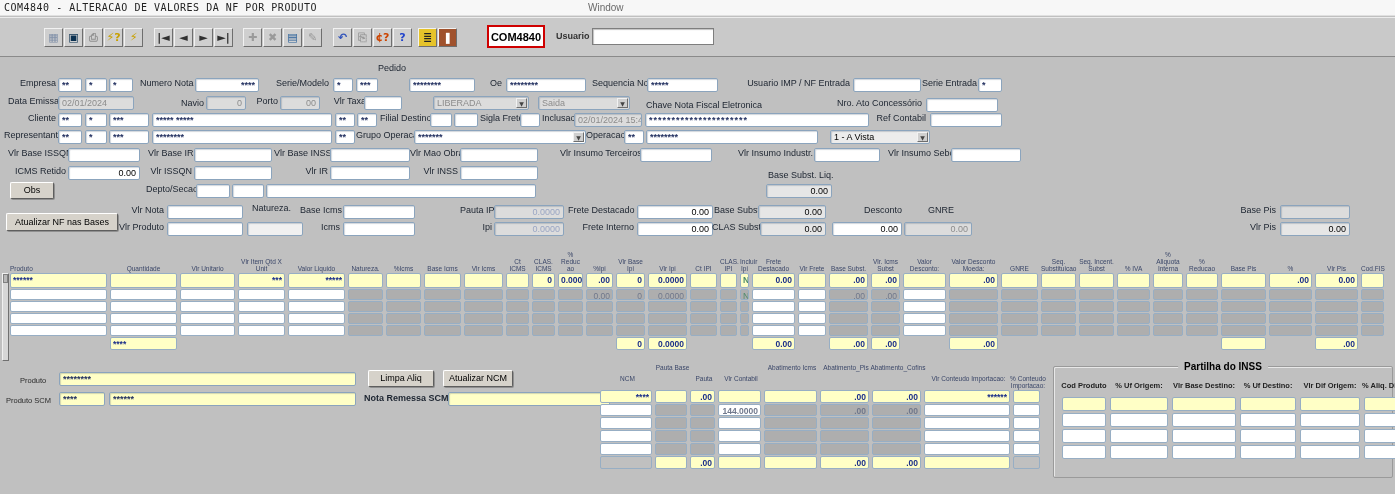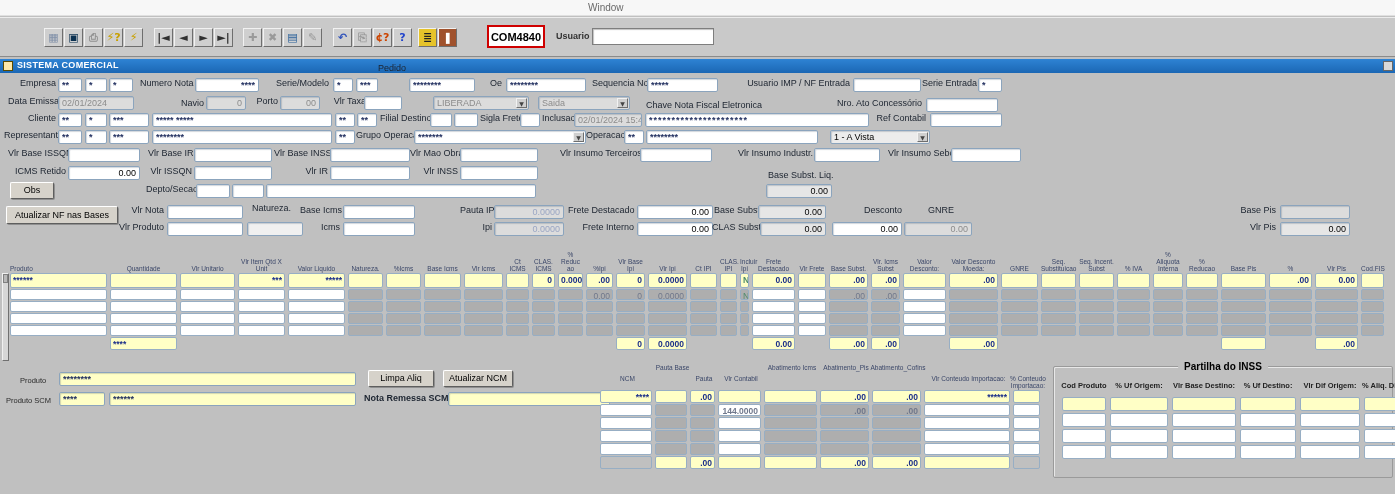--- a/index.html
+++ b/index.html
@@ -83,20 +83,21 @@
   .p-c.cy { background:#ffffc6; }
 
   .small-lbl { position:absolute; font:7.5px "Liberation Sans",sans-serif; color:#2a2a2a; white-space:nowrap; }
 </style>
 </head>
 <body>
 
 <div id="stage">
 
   <div id="titlebar">
+    <span id="wintitle">COM4840 - ALTERACAO DE VALORES DA NF POR PRODUTO</span>
     <span id="winmenu">Window</span>
   </div>
 
   <div id="toolbar">
     <div class="tgroup" id="tg0" style="left:44px">
         <div class="tbtn" style="color: rgb(128, 144, 168); background: rgb(207, 207, 207);">▦</div>
         <div class="tbtn" style="color: rgb(10, 48, 80); background: rgb(207, 207, 207);">▣</div>
         <div class="tbtn" style="color: rgb(144, 144, 144); background: rgb(207, 207, 207);">⎙</div>
         <div class="tbtn" style="color: rgb(200, 160, 0); background: rgb(207, 207, 207);">⚡?</div>
         <div class="tbtn" style="color: rgb(200, 160, 0); background: rgb(207, 207, 207);">⚡</div>
@@ -121,25 +122,20 @@
       </div>
     <div class="tgroup" id="tg4" style="left:418px">
         <div class="tbtn" style="color: rgb(34, 34, 34); background: rgb(230, 195, 42);">≣</div>
         <div class="tbtn" style="color: rgb(255, 255, 255); background: rgb(160, 82, 45);">❚</div>
       </div>
     <div id="modcode">COM4840</div>
     <span id="usuario-lbl">Usuario</span>
     <div id="usuario-fld"></div>
   </div>
 
-  <div id="bluebar">
-    <span class="bicon" style="left:3px"></span>
-    <span class="ttl">SISTEMA COMERCIAL</span>
-    <span class="bicon right" style="left:1383px"></span>
-  </div>
 
   <span class="lbl r" style="left:8px;top:78px;width:48px">Empresa</span>
   <div class="fld" style="left:58px;top:78px;width:24px">**</div>
   <div class="fld" style="left:85px;top:78px;width:22px">*</div>
   <div class="fld" style="left:109px;top:78px;width:24px">*</div>
   <span class="lbl r" style="left:140px;top:78px;width:52px">Numero Nota</span>
   <div class="fld" style="left:195px;top:78px;width:64px;text-align:right">****</div>
   <span class="lbl r" style="left:276px;top:78px;width:52px">Serie/Modelo</span>
   <div class="fld" style="left:333px;top:78px;width:20px">*</div>
   <div class="fld" style="left:356px;top:78px;width:22px">***</div>
@@ -224,21 +220,21 @@
   <div class="fld" style="left:460px;top:166px;width:78px"></div>
   <span class="lbl" style="left:768px;top:170px;width:80px">Base Subst. Liq.</span>
 
   <div class="btn" style="left:10px;top:182px;width:44px;height:17px;line-height:15px">Obs</div>
   <span class="lbl r" style="left:146px;top:184px;width:48px">Depto/Secao</span>
   <div class="fld" style="left:196px;top:184px;width:34px"></div>
   <div class="fld" style="left:232px;top:184px;width:32px"></div>
   <div class="fld" style="left:266px;top:184px;width:270px"></div>
   <div class="fld sunk" style="left:766px;top:184px;width:66px">0.00</div>
 
-  <div class="btn" style="left:6px;top:206px;width:112px;height:18px;line-height:16px">Atualizar NF nas Bases</div>
+  <div class="btn" style="left:6px;top:213px;width:112px;height:18px;line-height:16px">Atualizar NF nas Bases</div>
   <span class="lbl r" style="left:128px;top:205px;width:36px">Vlr Nota</span>
   <div class="fld" style="left:167px;top:205px;width:76px"></div>
   <span class="lbl" style="left:252px;top:203px;width:42px">Natureza.</span>
   <span class="lbl r" style="left:300px;top:205px;width:40px">Base Icms</span>
   <div class="fld" style="left:343px;top:205px;width:72px"></div>
   <span class="lbl r" style="left:460px;top:205px;width:32px">Pauta IPI</span>
   <div class="fld dimn" style="left:494px;top:205px;width:70px">0.0000</div>
   <span class="lbl r" style="left:568px;top:205px;width:66px">Frete Destacado</span>
   <div class="fld num" style="left:637px;top:205px;width:76px">0.00</div>
   <span class="lbl r" style="left:714px;top:205px;width:42px">Base Subst.</span>

